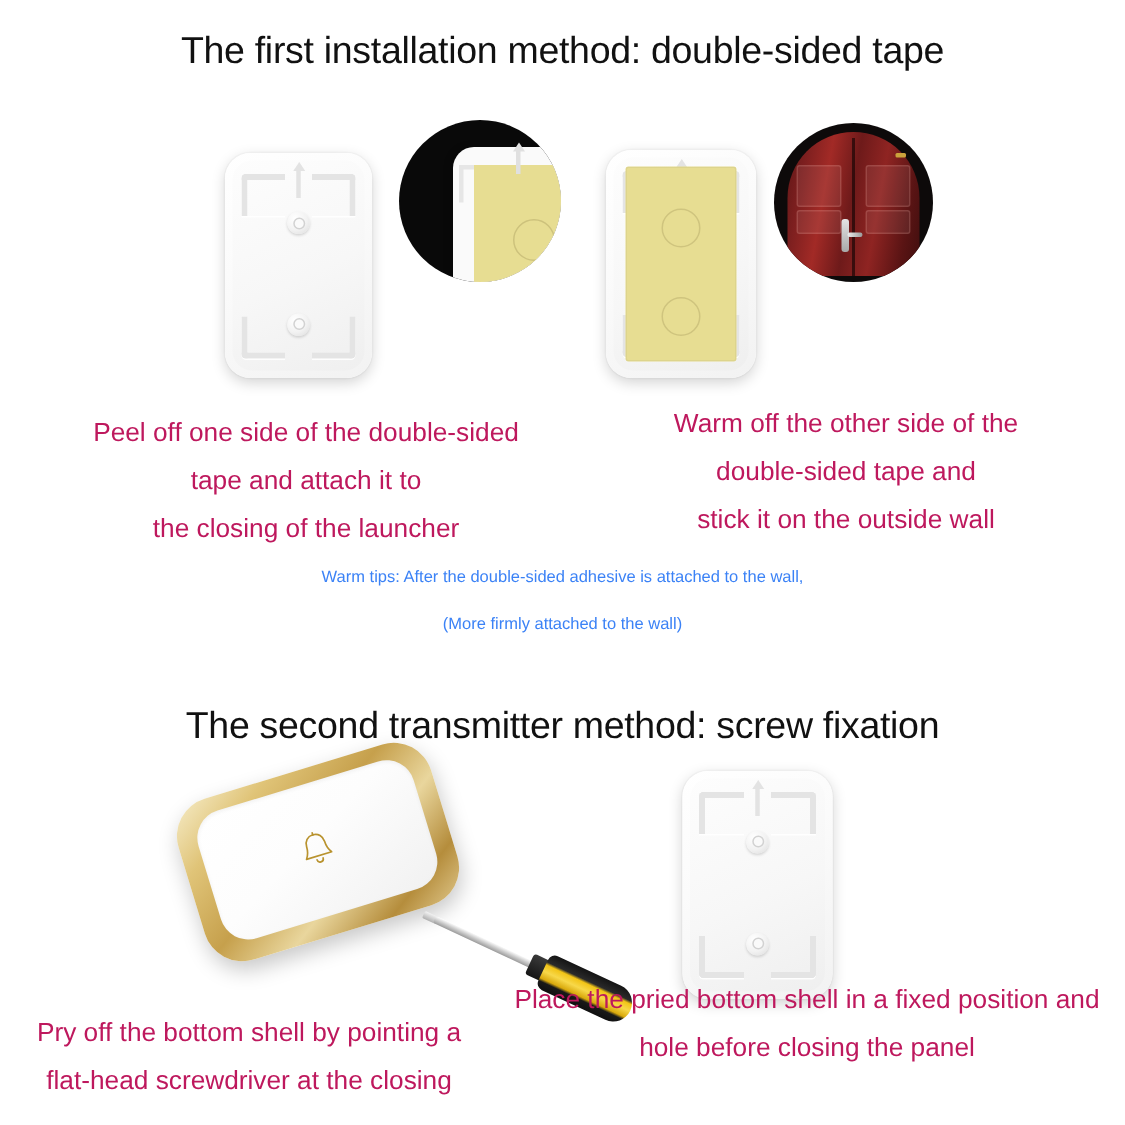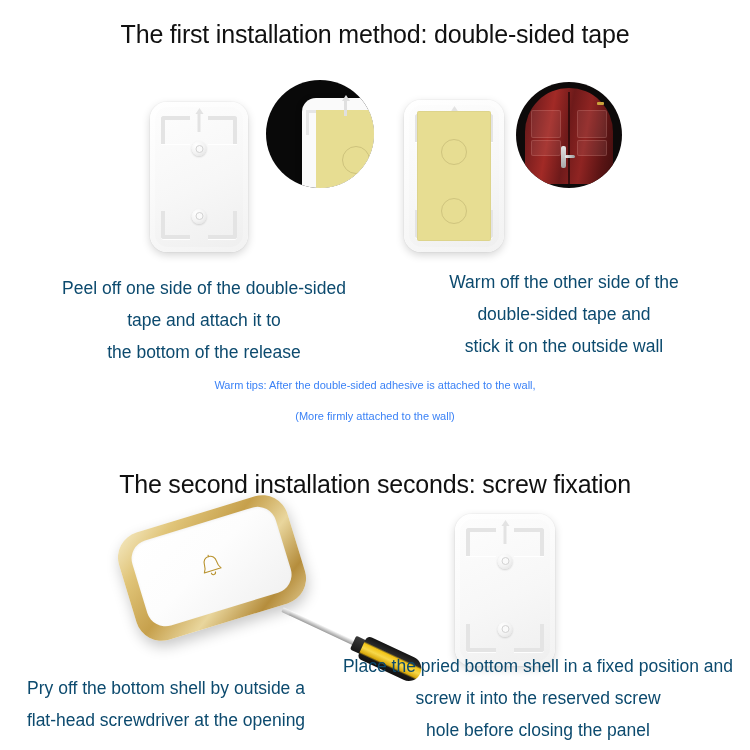--- a/index.html
+++ b/index.html
@@ -33,21 +33,21 @@
   }
   #heading-1 { top: 20px; }
   #heading-2 { top: 470px; }
 
   
   .caption {
     position: absolute;
     text-align: center;
     font-size: 17.5px;
     line-height: 32px;
-    color: #0c4a6e;
+    color: #be185d;
   }
   .caption .line { display: block; white-space: nowrap; }
 
   #caption-peel   { left: 8px;   top: 272px; width: 392px; }
   #caption-tear   { left: 378px; top: 266px; width: 372px; }
   #caption-pry    { left: 0px;   top: 672px; width: 332px; }
   #caption-place  { left: 326px; top: 650px; width: 424px; }
 
   
   .warn-block {
@@ -369,35 +369,35 @@
       <div class="door-panel" style="right:6px; top:52px; width:28px; height:14px;"></div>
       <div class="door-split"></div>
       <div class="door-handle"></div>
       <div class="door-gold"></div>
     </div>
   </div>
 
   <div class="caption" id="caption-peel">
     <span class="line">Peel off one side of the double-sided</span>
     <span class="line">tape and attach it to</span>
-    <span class="line">the bottom of the release</span>
+    <span class="line">the closing of the launcher</span>
   </div>
 
   <div class="caption" id="caption-tear">
     <span class="line">Warm off the other side of the</span>
     <span class="line">double-sided tape and</span>
     <span class="line">stick it on the outside wall</span>
   </div>
 
   <div class="warn-block">
     <span class="line">Warm tips: After the double-sided adhesive is attached to the wall,</span>
     <span class="line">(More firmly attached to the wall)</span>
   </div>
 
-  <div class="section-heading" id="heading-2">The second installation seconds: screw fixation</div>
+  <div class="section-heading" id="heading-2">The second transmitter method: screw fixation</div>
 
   <div id="doorbell">
     <div class="gold-shell-fix"></div>
     <div class="white-face">
       <svg class="bell-icon" viewBox="0 0 24 24">
         <path d="M12 3.2c-3.0 0-5.0 2.2-5.0 5.2 0 3.4-1.1 5.2-2.0 6.4h14c-0.9-1.2-2.0-3.0-2.0-6.4 0-3.0-2.0-5.2-5.0-5.2z" fill="none" stroke="#b9932f" stroke-width="0.9" stroke-linejoin="round"></path>
         <path d="M12 2.1v1.3" fill="none" stroke="#b9932f" stroke-width="0.9" stroke-linecap="round"></path>
         <path d="M10.3 16.6c0 1.0 0.8 1.7 1.7 1.7s1.7-0.7 1.7-1.7" fill="none" stroke="#b9932f" stroke-width="0.9" stroke-linecap="round"></path>
       </svg>
     </div>
@@ -415,23 +415,22 @@
     <div class="up-arrow"></div>
     <div class="clip tl"></div>
     <div class="clip tr"></div>
     <div class="clip bl"></div>
     <div class="clip br"></div>
     <div class="boss top"></div>
     <div class="boss bottom"></div>
   </div>
 
   <div class="caption" id="caption-pry">
-    <span class="line">Pry off the bottom shell by outside a</span>
-    <span class="line">flat-head screwdriver at the opening</span>
+    <span class="line">Pry off the bottom shell by pointing a</span>
+    <span class="line">flat-head screwdriver at the closing</span>
   </div>
 
   <div class="caption" id="caption-place">
     <span class="line">Place the pried bottom shell in a fixed position and</span>
-    <span class="line">screw it into the reserved screw</span>
     <span class="line">hole before closing the panel</span>
   </div>
 
 </div>
 
 </body></html>

